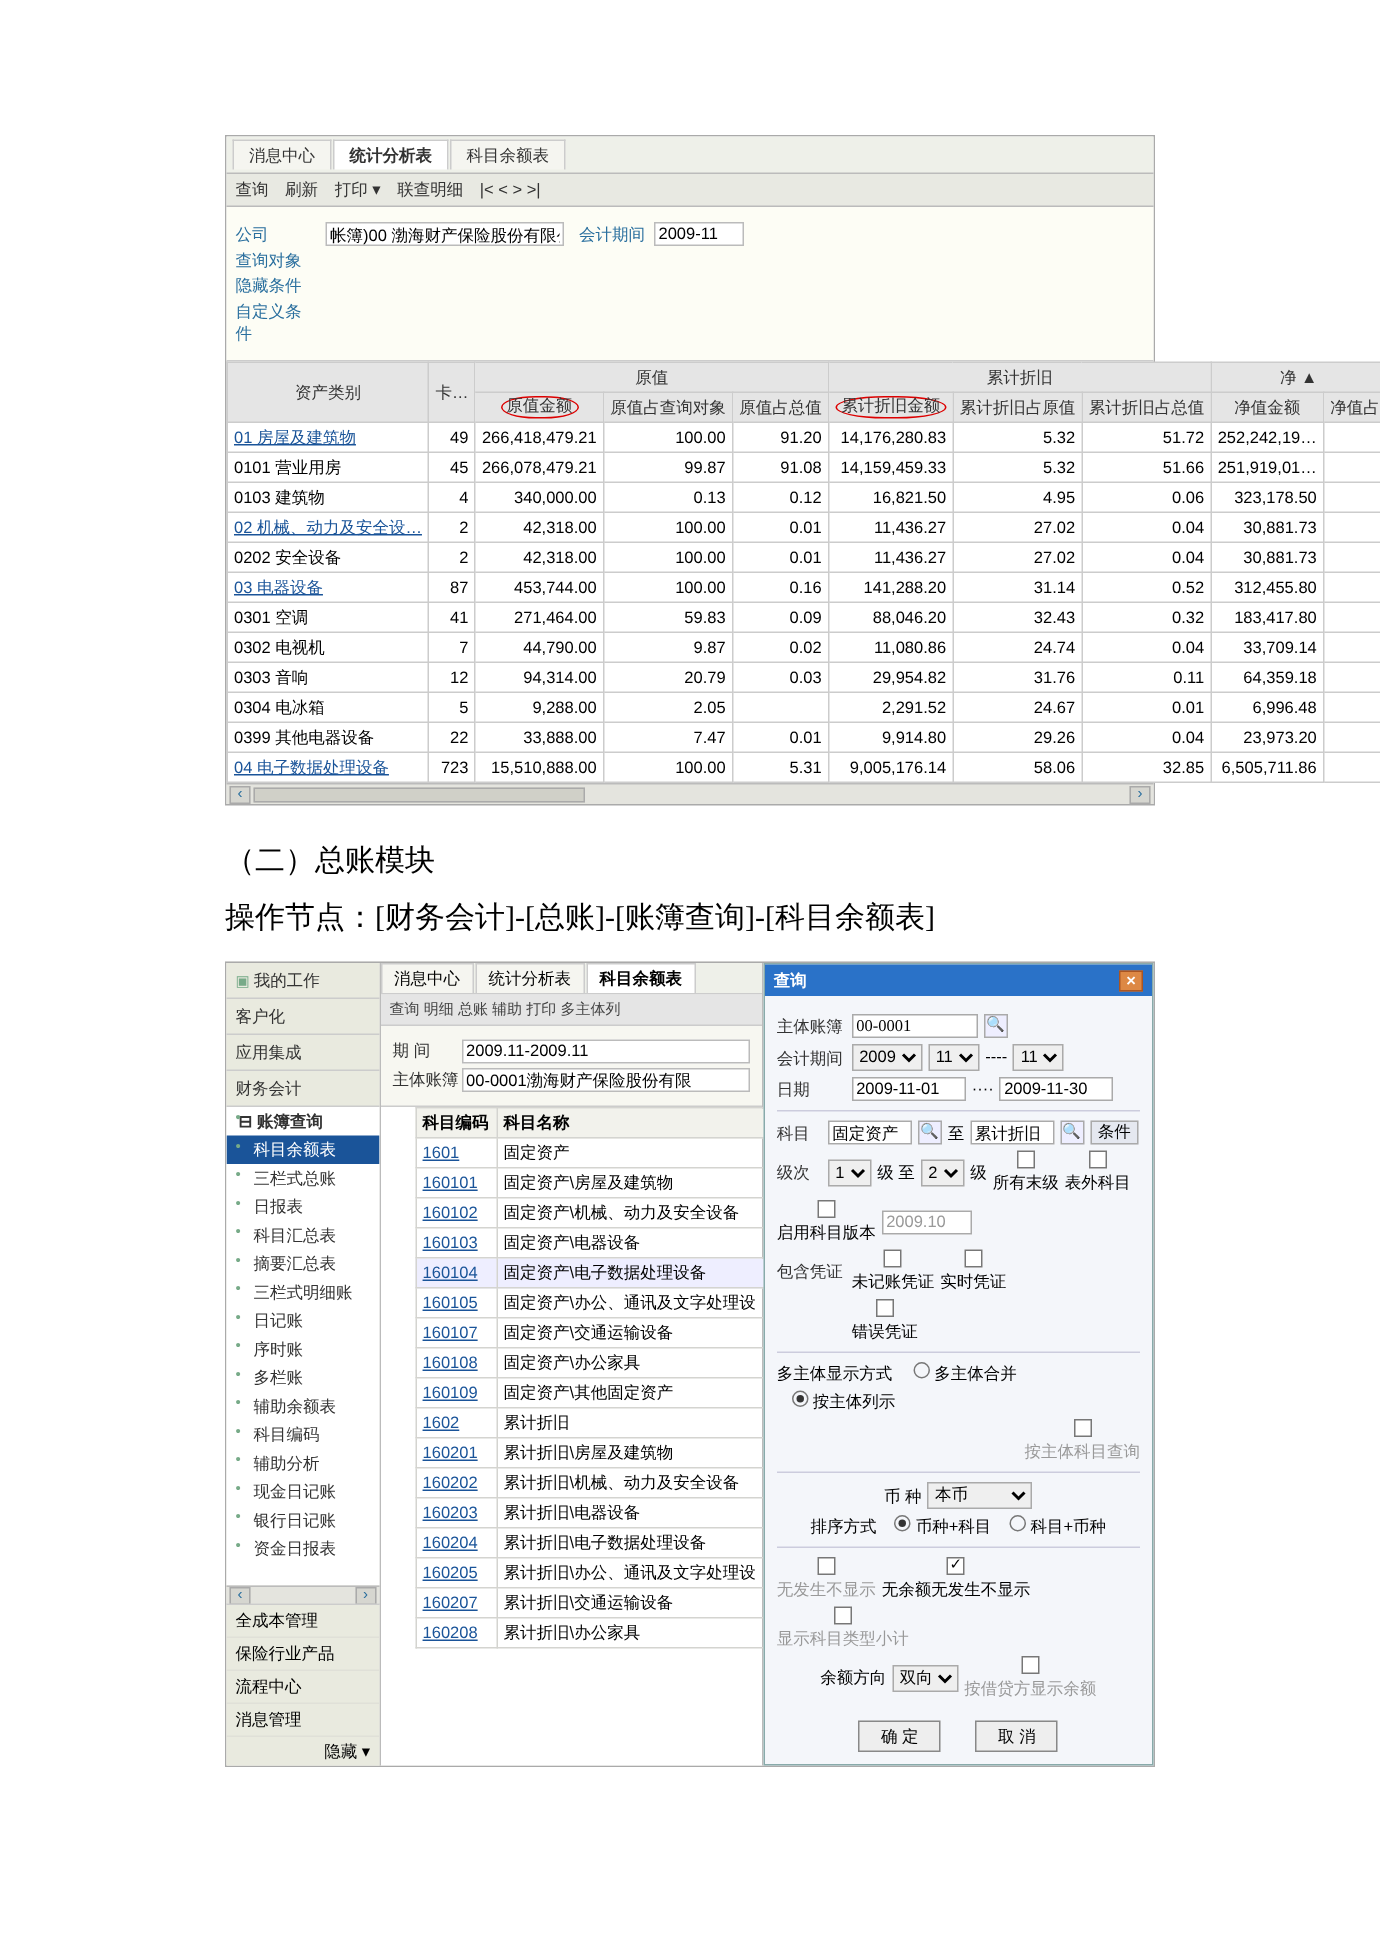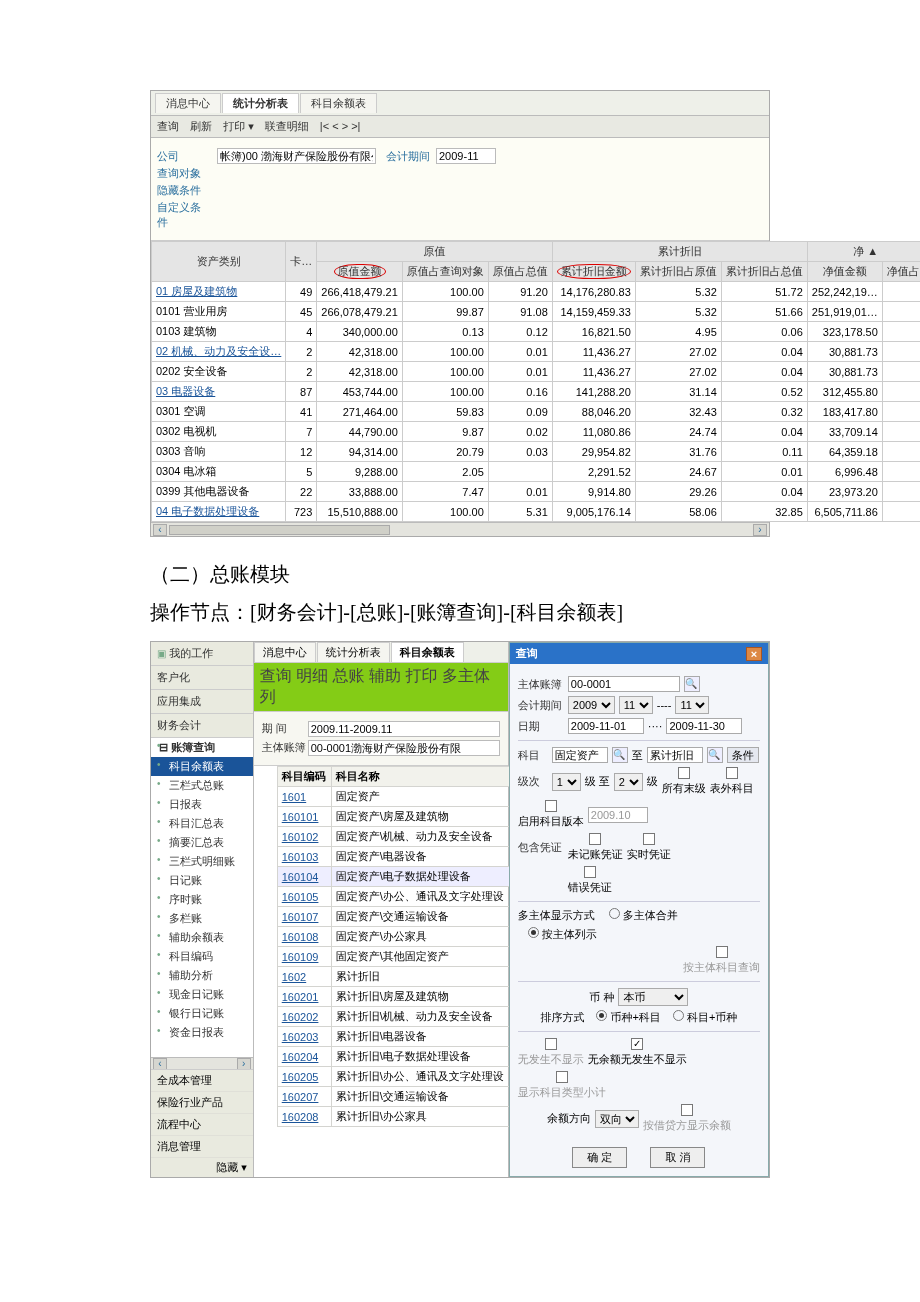--- a/index.html
+++ b/index.html
@@ -35,21 +35,21 @@
   .leftnav .tree .node:before { content: "•"; color: #7a8; position: absolute; left: 6px; font-size: 10px; top: 2px; }
   .leftnav .tree .node.sel { background: #1a5499; color: #fff; }
   .leftnav .tree .root { padding-left: 8px; font-weight: bold; }
   .leftnav .bottom { border-top: 1px solid #ccc; }
   .leftnav .bottom .item { padding: 3px 6px; border-bottom: 1px solid #e0e0d8; background: #e9eadf; }
   .leftnav .hide-btn { text-align: right; padding: 2px 6px; background: #e9eadf; font-size: 11px; }
   .center { flex: 1; background: #fff; border-right: 1px solid #bbb; display: flex; flex-direction: column; }
   .center .ctabs { display: flex; background: #eef0e9; border-bottom: 1px solid #ccc; font-size: 11px; }
   .center .ctabs .ctab { padding: 2px 8px; border: 1px solid #ccc; border-bottom: none; background: #f5f5f0; margin-right: 1px; }
   .center .ctabs .ctab.active { background: #fff; font-weight: bold; }
-  .center .sub { padding: 3px 6px; background: #84cc16; border-bottom: 1px solid #ccc; font-size: 16px; color: #444; }
+  .center .sub { padding: 3px 6px; background: #e5e5e5; border-bottom: 1px solid #ccc; font-size: 10px; color: #444; }
   .center .fields { padding: 6px 8px; font-size: 11px; background: #f7f7f1; border-bottom: 1px solid #ccc; }
   .center .fields .frow { display: flex; margin: 3px 0; }
   .center .fields .flbl { width: 46px; color: #333; }
   .center .fields input { border: 1px solid #bbb; font-size: 11px; padding: 1px 2px; height: 16px; flex: 1; }
   .center table.acct { width: 100%; border-collapse: collapse; font-size: 11px; margin-left: 23px; }
   .center table.acct th, .center table.acct td { border: 1px solid #d4d4d0; padding: 2px 4px; text-align: left; white-space: nowrap; }
   .center table.acct th { background: #f2f2ec; }
   .center table.acct td:first-child { color: #1a5499; text-decoration: underline; }
   .rightpanel { width: 294px; background: #f4f6fa; border: 1px solid #8aa; display: flex; flex-direction: column; font-size: 11px; }
   .rightpanel .titlebar { background: #2a72c8; color: #fff; padding: 3px 6px; display: flex; justify-content: space-between; align-items: center; font-weight: bold; }
@@ -423,21 +423,21 @@
     </div>
 
     <div class="rightpanel">
       <div class="titlebar">
         <span>查询</span>
         <span class="close">×</span>
       </div>
       <div class="body">
         <div class="rrow">
           <span class="rlbl">主体账簿</span>
-          <input type="text" style="width: 112px;" value="00-0001">
+          <input type="text" style="width: 84px; font-family: Liberation Serif, serif;" value="00-0001">
           <span class="mag">🔍</span>
         </div>
         <div class="rrow">
           <span class="rlbl">会计期间</span>
           <select><option>2009</option></select>
           <select><option>11</option></select>
           <span>----</span>
           <select><option>11</option></select>
         </div>
         <div class="rrow">

